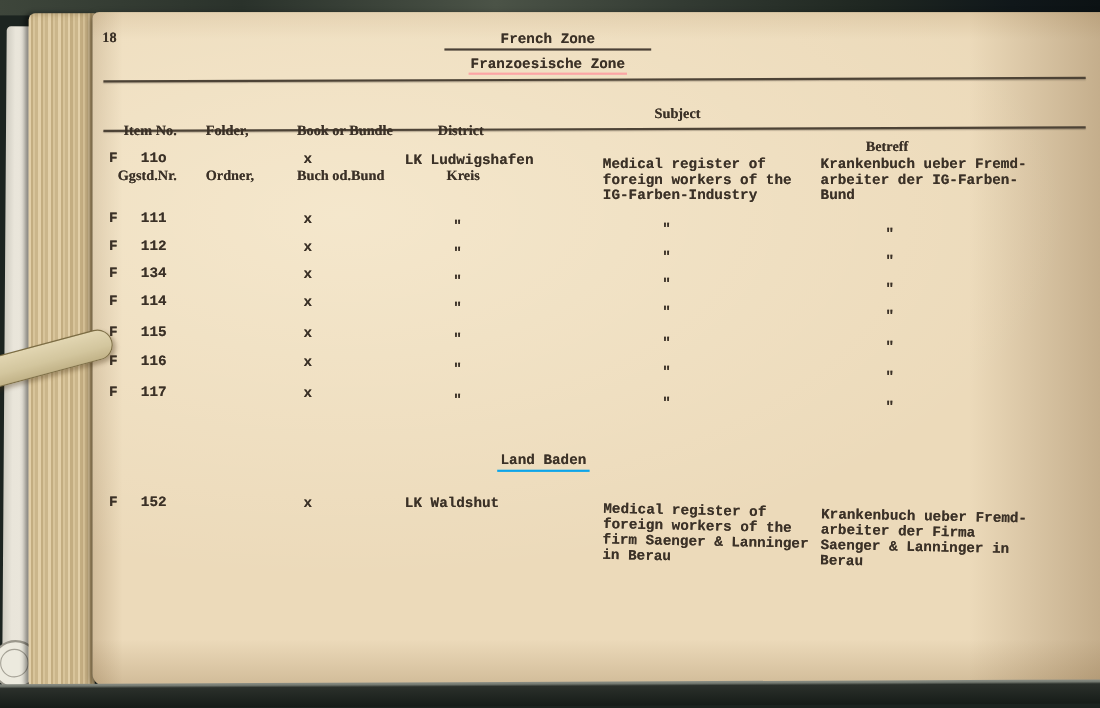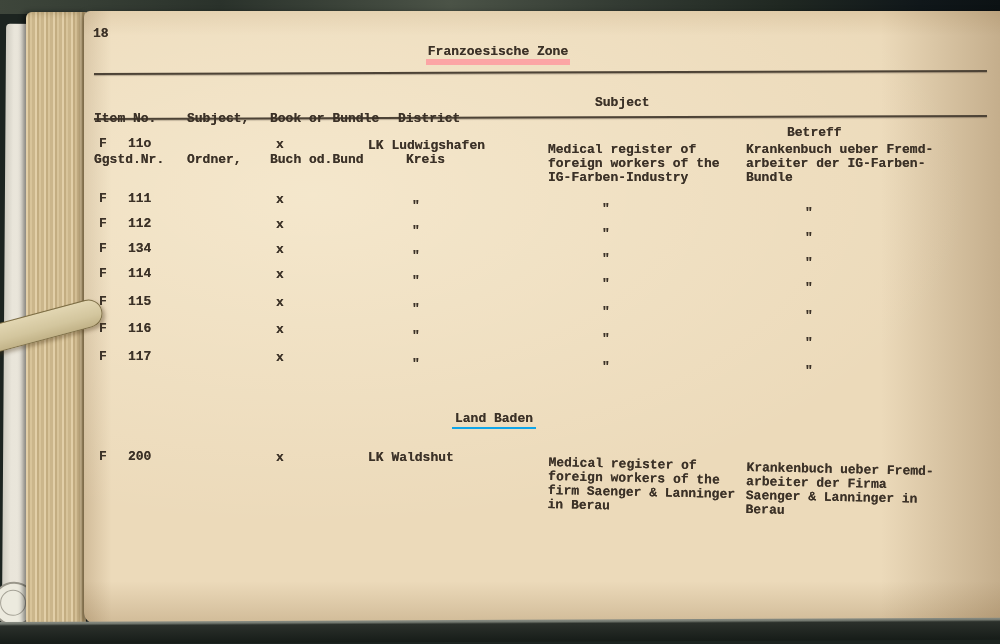--- a/index.html
+++ b/index.html
@@ -37,24 +37,24 @@
   
   .tab{position:absolute;left:-48px;top:296px;width:148px;height:26px;
     background:linear-gradient(to bottom,#e2d6b2,#d3c69e 60%,#c2b388);
     border:1px solid rgba(110,95,55,.85);border-radius:14px;
     transform:rotate(-15deg);transform-origin:right center;
     box-shadow:2px 3px 4px rgba(70,50,20,.35);}
   
   .content{position:absolute;left:0;top:0;width:1000px;height:644px;
     color:#3b3127;font-size:13px;font-weight:bold;line-height:13px;
     text-shadow:0 0 .6px rgba(59,49,39,.75);}
-  .abs{position:absolute;white-space:pre;}
+  .abs{position:absolute;white-space:pre;font-family:Liberation Serif, serif;}
   .title-wrap{position:absolute;left:404px;top:29px;width:188px;text-align:center;}
   .title-en{display:block;padding:0 8px 2px 8px;border-bottom:2px solid #4a4036;}
-  .title-de{display:inline-block;margin-top:16px;padding:0 2px 1px 2px;border-bottom:6px solid #fca5a5;}
+  .title-de{display:inline-block;margin-top:6px;padding:0 2px 1px 2px;border-bottom:2px solid #fca5a5;}
   .rule{position:absolute;left:94px;width:893px;height:2px;background:#4d4336;
     box-shadow:0 1px 1px rgba(77,67,54,.35);transform:rotate(-0.2deg);transform-origin:left center;}
   .rule-top{top:73px;}
   .rule-bottom{top:118px;}
   .cell{position:absolute;white-space:pre;}
   .block div{line-height:14px;}
   .section-hdr{position:absolute;left:452px;top:412px;padding:0 3px 2px 3px;
     border-bottom:2px solid #0ea5e9;}
 </style>
 </head>
@@ -66,53 +66,54 @@
     <div class="seal"></div>
   </div>
   <div class="edge-stack"></div>
   <div class="page"></div>
   <div class="desk-bottom"></div>
 
   <div class="content">
     <div class="abs" style="left:93px;top:27px;">18</div>
 
     <div class="title-wrap">
+      <span class="title-en">French Zone</span>
       <span class="title-de">Franzoesische Zone</span>
     </div>
 
     <div class="rule rule-top"></div>
     <div class="rule rule-bottom"></div>
 
-    <div class="abs" style="left:94px;top:86px;">
+    <div class="abs" style="left:107px;top:86px;text-align:right;">
       <div>Item No.</div>
       <div style="margin-top:2px">Ggstd.Nr.</div>
     </div>
     <div class="abs" style="left:187px;top:86px;">
-      <div>Subject,</div>
+      <div>Folder,</div>
       <div style="margin-top:2px">Ordner,</div>
     </div>
     <div class="abs" style="left:270px;top:86px;">
       <div>Book or Bundle</div>
       <div style="margin-top:2px">Buch od.Bund</div>
     </div>
     <div class="abs" style="left:398px;top:86px;">
       <div>District</div>
       <div style="margin-top:2px;margin-left:8px">Kreis</div>
     </div>
     <div class="abs" style="left:595px;top:96px;">Subject</div>
     <div class="abs" style="left:787px;top:98px;margin-top:28px;">Betreff</div>
 
     <div id="rows-layer">
         <div>
           <div class="cell" style="left: 99px; top: 137px;">F</div>
           <div class="cell" style="left: 128px; top: 137px;">11o</div>
           <div class="cell" style="left: 276px; top: 138px;">x</div>
           <div class="cell" style="left: 368px; top: 139px;">LK Ludwigshafen</div>
           <div class="cell block" style="left: 548px; top: 143px;"><div>Medical register of</div><div>foreign workers of the</div><div>IG-Farben-Industry</div></div>
-          <div class="cell block" style="left: 746px; top: 143px;"><div>Krankenbuch ueber Fremd-</div><div>arbeiter der IG-Farben-</div><div>Bundle</div></div>
+          <div class="cell block" style="left: 746px; top: 143px;"><div>Krankenbuch ueber Fremd-</div><div>arbeiter der IG-Farben-</div><div>Bund</div></div>
         </div>
         <div>
           <div class="cell" style="left: 99px; top: 192px;">F</div>
           <div class="cell" style="left: 128px; top: 192px;">111</div>
           <div class="cell" style="left: 276px; top: 193px;">x</div>
           <div class="cell" style="left: 412px; top: 199px;">"</div>
           <div class="cell" style="left: 602px; top: 202px;">"</div>
           <div class="cell" style="left: 805px; top: 206px;">"</div>
         </div>
         <div>
@@ -158,21 +159,21 @@
         <div>
           <div class="cell" style="left: 99px; top: 350px;">F</div>
           <div class="cell" style="left: 128px; top: 350px;">117</div>
           <div class="cell" style="left: 276px; top: 351px;">x</div>
           <div class="cell" style="left: 412px; top: 357px;">"</div>
           <div class="cell" style="left: 602px; top: 360px;">"</div>
           <div class="cell" style="left: 805px; top: 364px;">"</div>
         </div>
         <div>
           <div class="cell" style="left: 99px; top: 450px;">F</div>
-          <div class="cell" style="left: 128px; top: 450px;">200</div>
+          <div class="cell" style="left: 128px; top: 450px;">152</div>
           <div class="cell" style="left: 276px; top: 451px;">x</div>
           <div class="cell" style="left: 368px; top: 451px;">LK Waldshut</div>
           <div class="cell block" style="left: 548px; top: 458px; transform: rotate(1.2deg);"><div>Medical register of</div><div>foreign workers of the</div><div>firm Saenger &amp; Lanninger</div><div>in Berau</div></div>
           <div class="cell block" style="left: 746px; top: 463px; transform: rotate(1.2deg);"><div>Krankenbuch ueber Fremd-</div><div>arbeiter der Firma</div><div>Saenger &amp; Lanninger in</div><div>Berau</div></div>
         </div>
       </div>
 
     <div class="section-hdr">Land Baden</div>
   </div>
 

